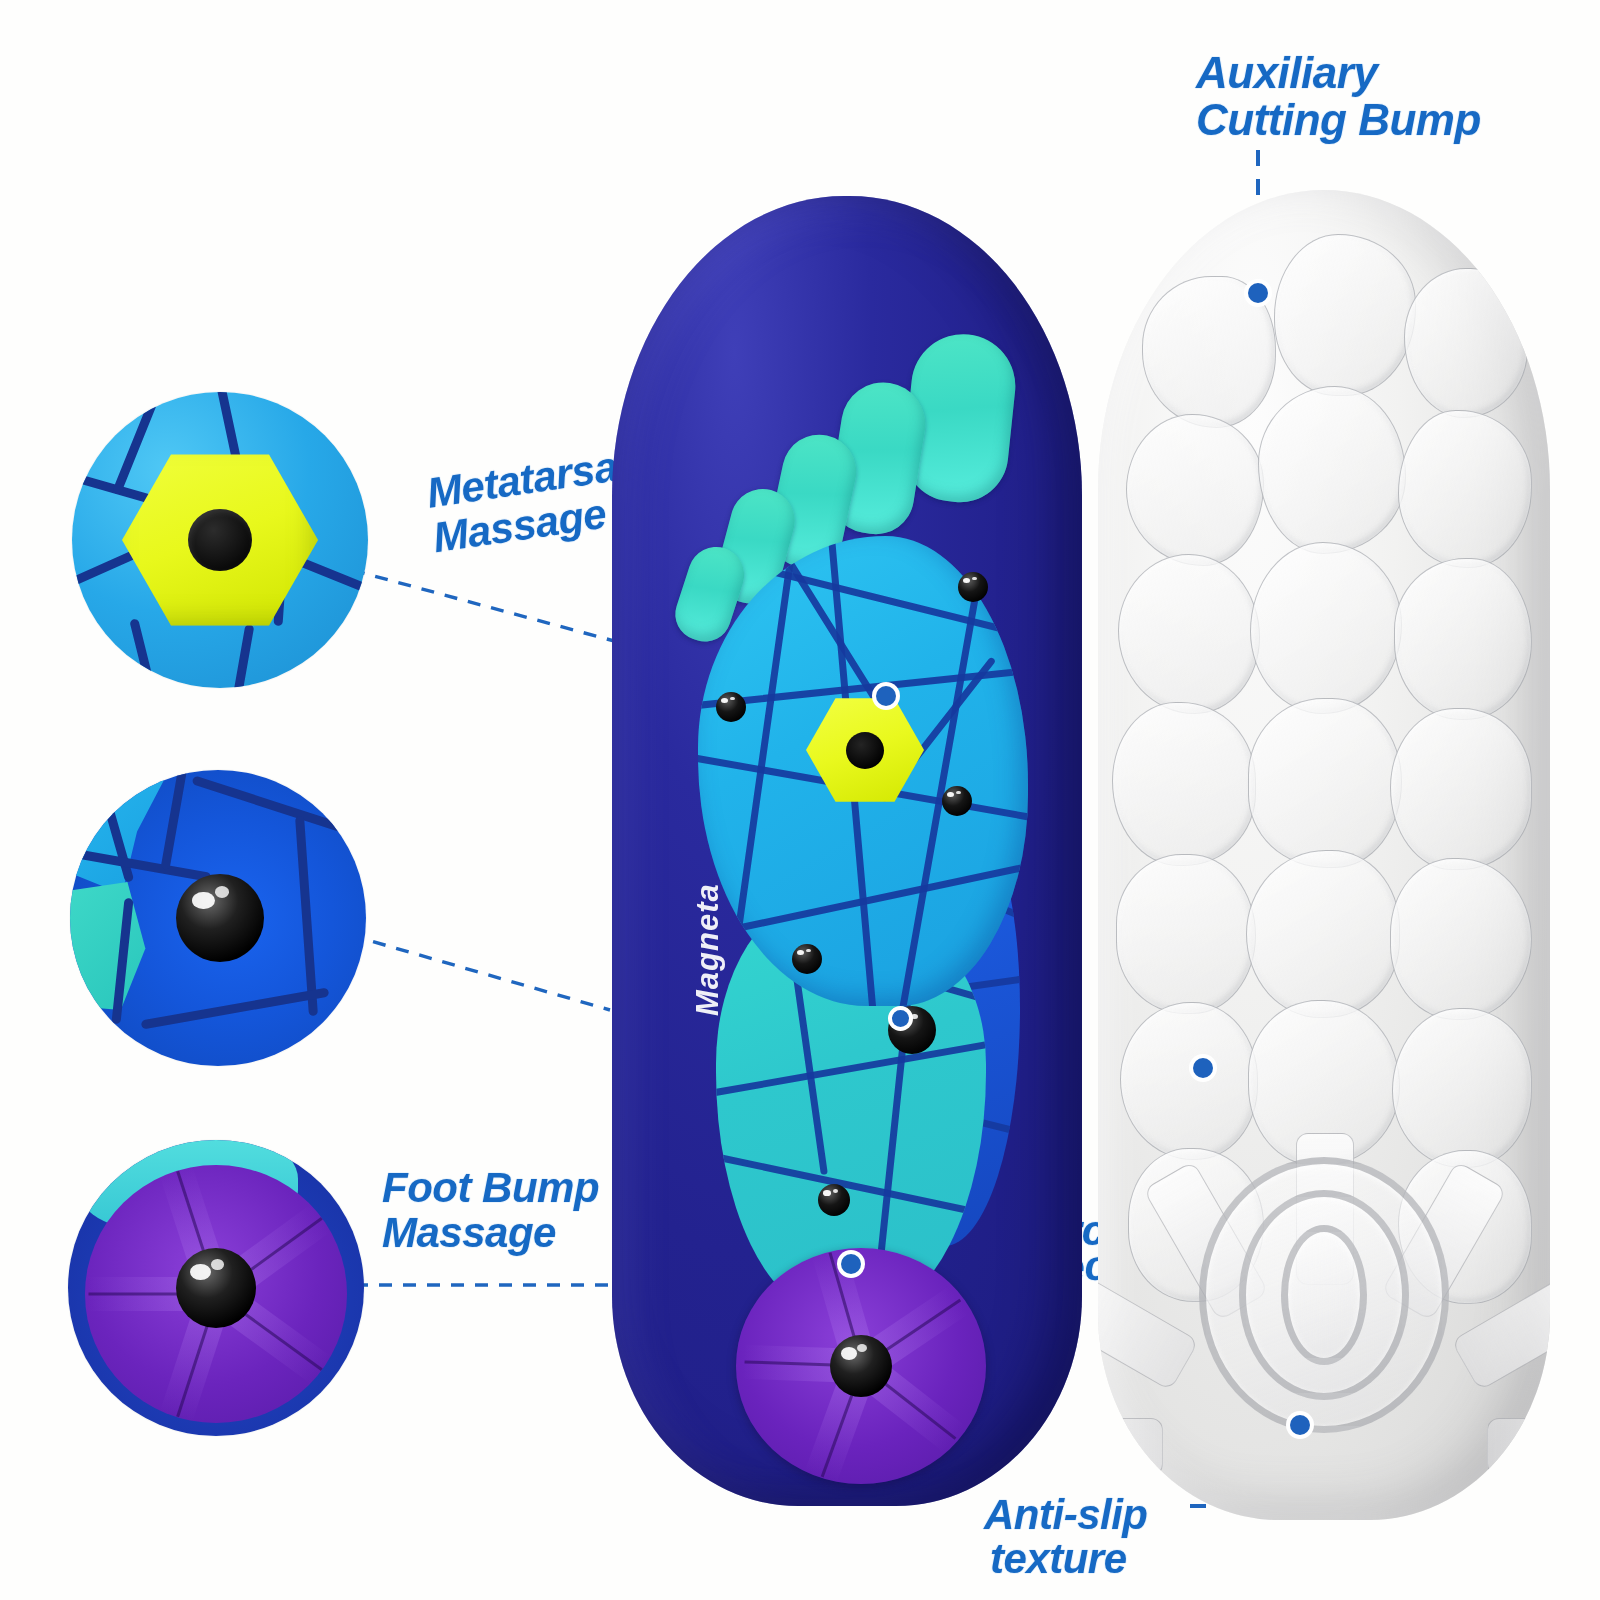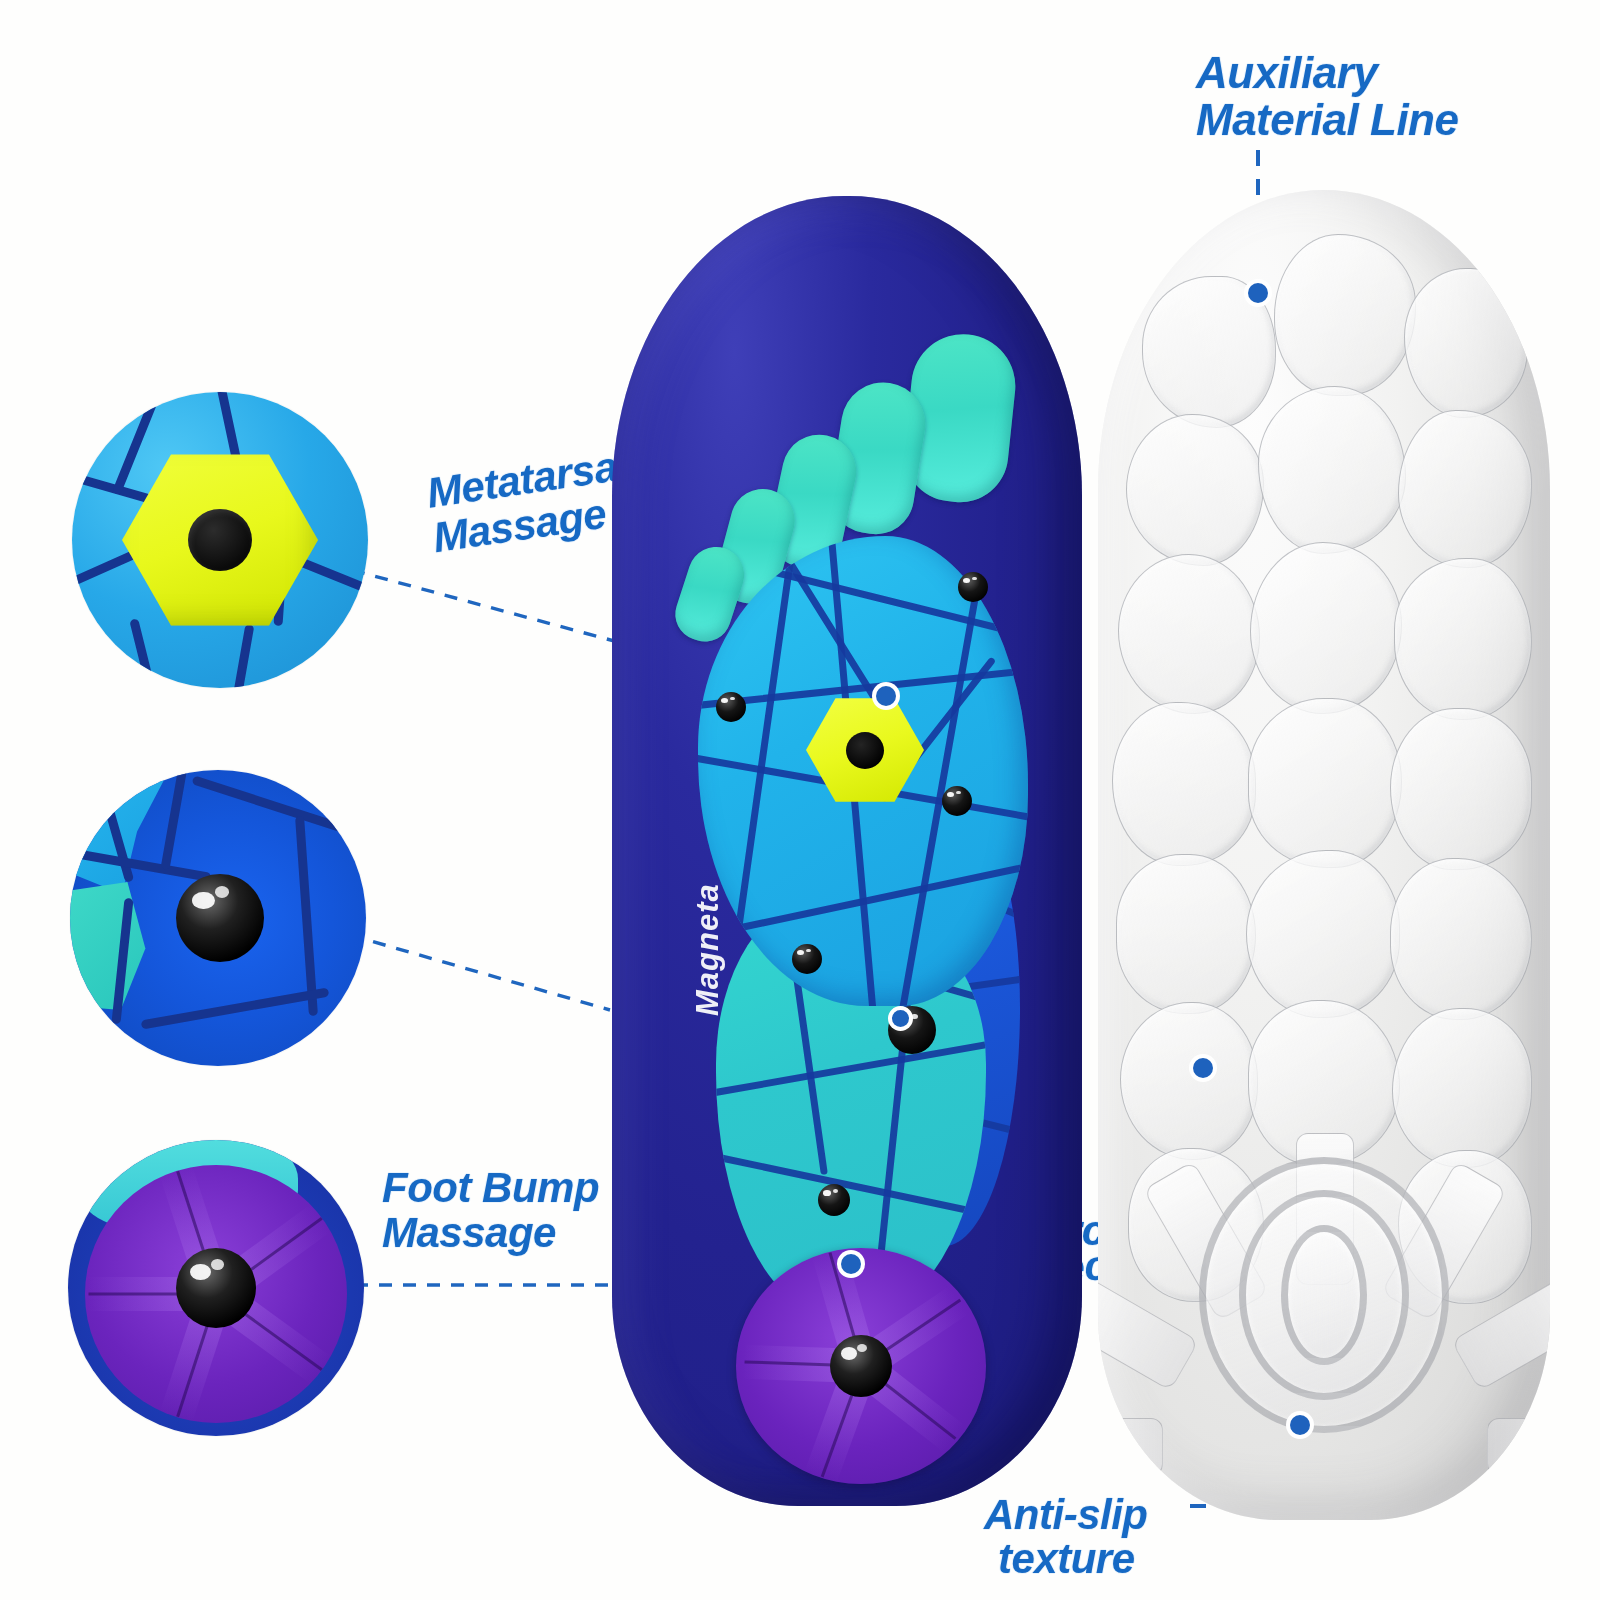--- a/index.html
+++ b/index.html
@@ -66,21 +66,21 @@
     display: block;
     transform: rotate(-4.5deg);
     transform-origin: left top;
     margin-left: -58px;
   }
   #lbl-anti {
     left: 984px;
     top: 1448px;
     font-size: 42px;
   }
-  #lbl-anti .l2 { display:block; margin-left: 14px; }
+  #lbl-anti .l2 { display:block; margin-left: 6px; }
 
   
   .conn { position: absolute; overflow: visible; }
   .dash {
     stroke: #1f66bf;
     stroke-width: 4;
     stroke-dasharray: 16 13;
     fill: none;
     stroke-linecap: butt;
   }
@@ -401,21 +401,21 @@
     transform-origin: 50% 100%;
   }
 </style>
 </head>
 <body>
 
 <div id="stage">
 
 
   <div class="hdg" id="lbl-aux">Auxiliary
-Material Line</div>
+Cutting Bump</div>
 
   <div class="hdg" id="lbl-meta">Metatarsa
 Massage</div>
 
   <div class="hdg" id="lbl-foot">Foot Bump
 Massage</div>
 
   <div class="hdg" id="lbl-arch">
     <span class="l1">Arch</span>
     <span class="l2">Protection</span>

